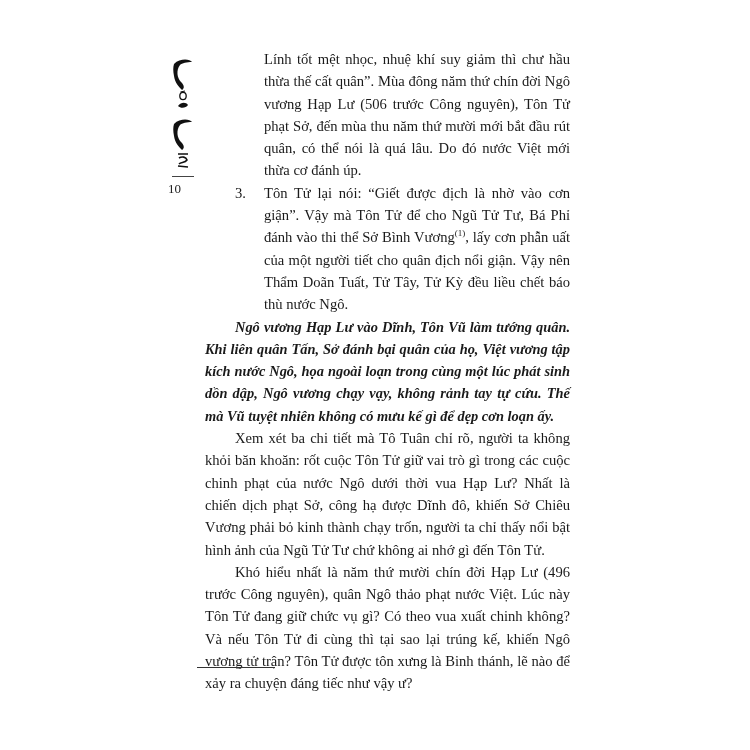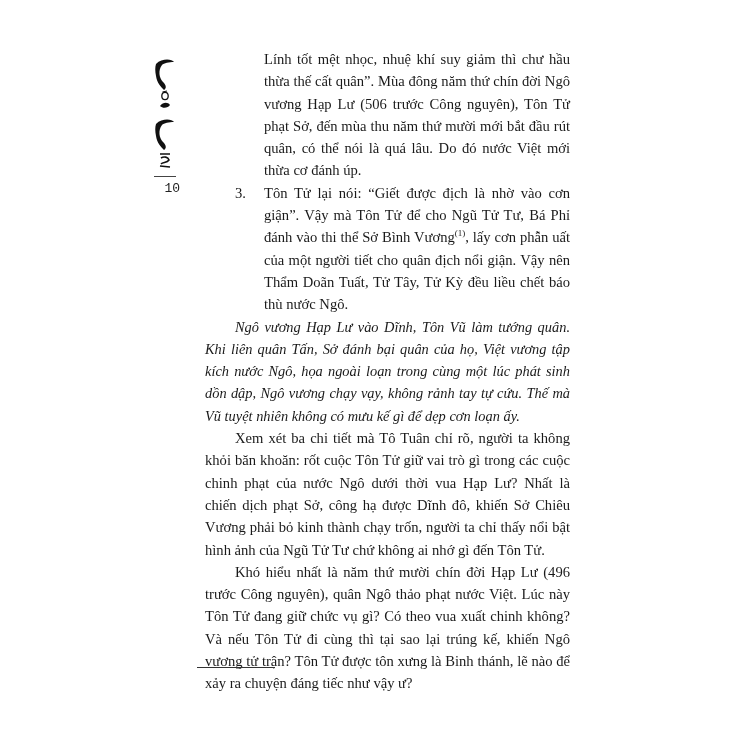--- a/index.html
+++ b/index.html
@@ -10,25 +10,24 @@
     body {
       width: 750px;
       height: 750px;
       position: relative;
       overflow: hidden;
       font-family: "Liberation Serif", "DejaVu Serif", serif;
       color: #1a1a1a;
     }
     .margin-mark {
       position: absolute;
-      left: 150px;
+      left: 168px;
       top: 56px;
       width: 30px;
-      text-align: right;
-      font-family: Liberation Mono, monospace;
+      text-align: left;
     }
     .brush {
       display: block;
       width: 30px;
       height: 56px;
       position: relative;
     }
     .brush svg { display: block; }
     .margin-rule {
       width: 22px;
@@ -66,20 +65,21 @@
     p {
       margin: 0;
       text-align: justify;
     }
     .indent { text-indent: 30px; }
     .quote {
       font-style: italic;
       text-indent: 30px;
       text-align: justify;
       font-size: 14.4px;
+      font-weight: bold;
     }
     .lead-in {
       text-indent: 30px;
     }
     sup {
       font-size: 9px;
       line-height: 0;
       vertical-align: 6px;
     }
     .footnote-area {

